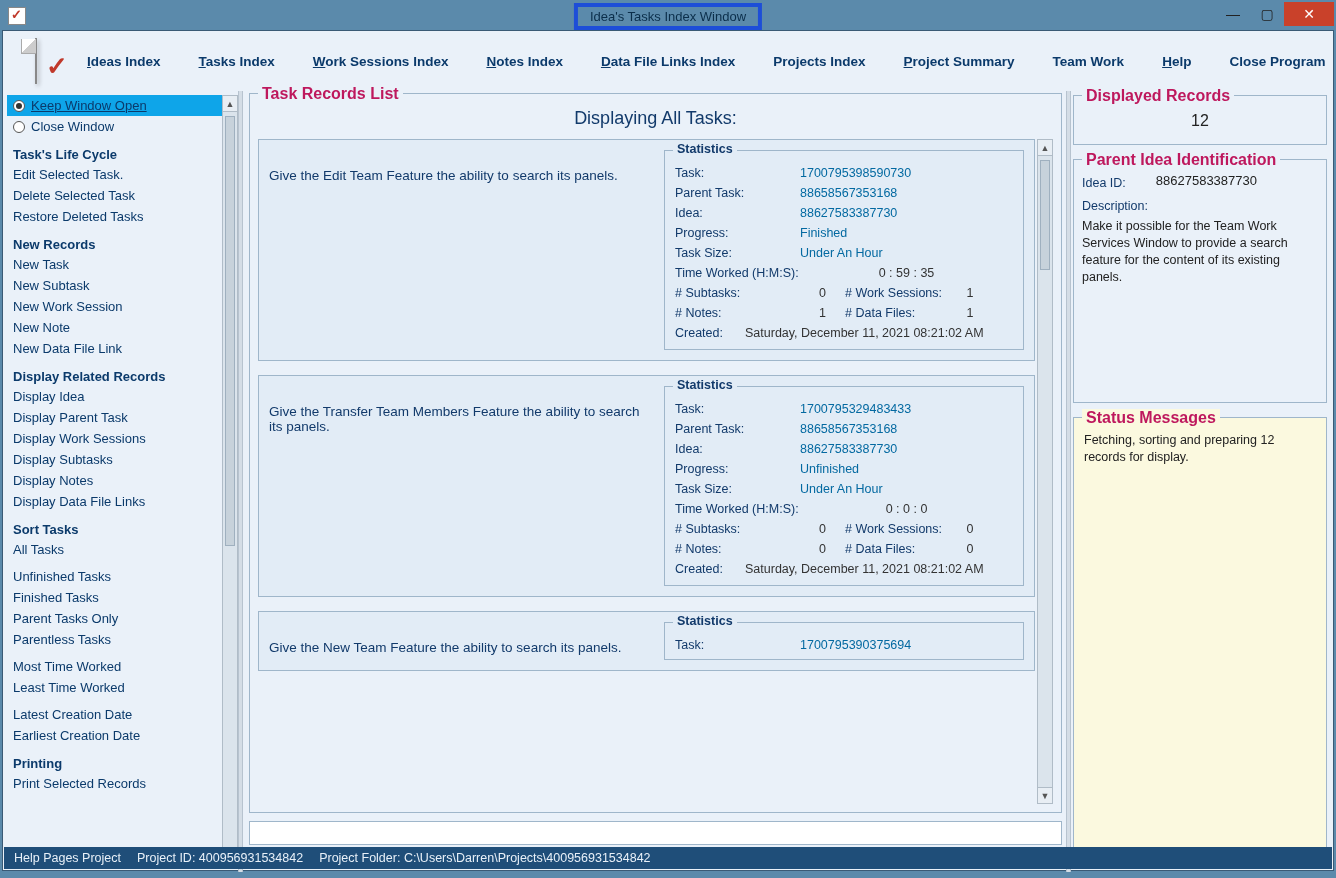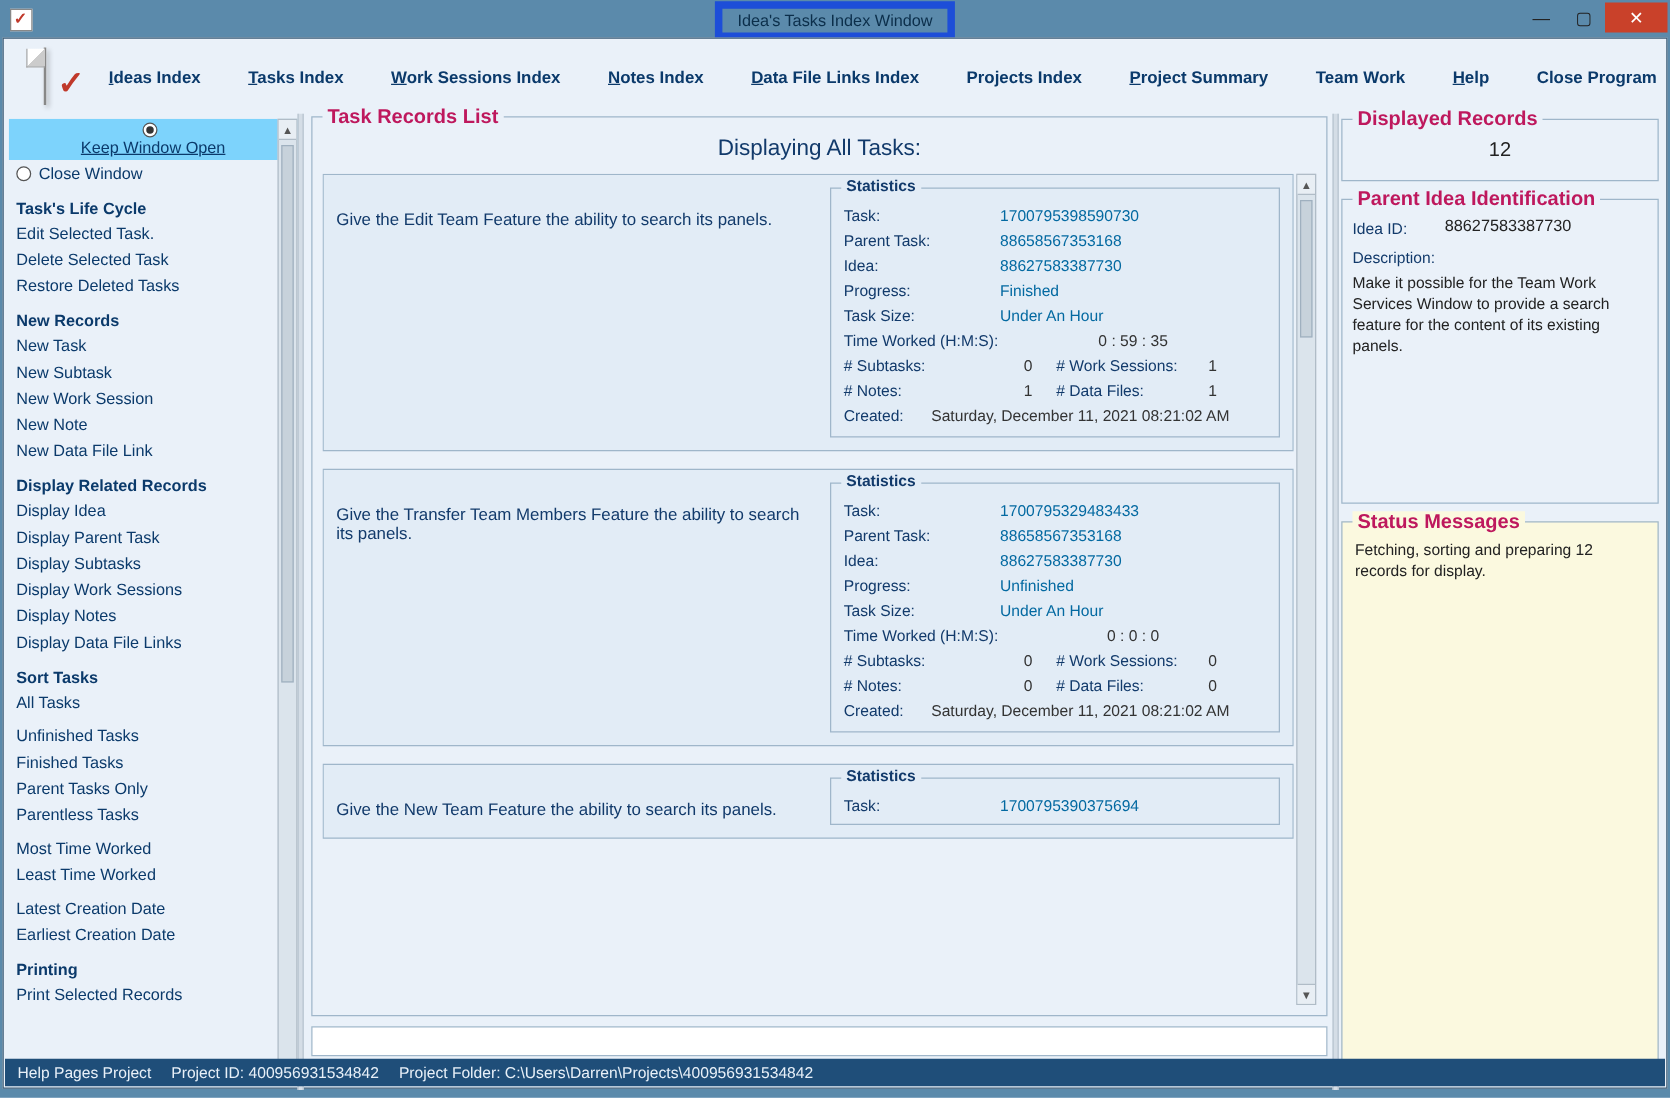--- a/index.html
+++ b/index.html
@@ -37,21 +37,21 @@
     color: #c0392b;
     position: absolute;
     left: 2px; top: -1px;
     font-size: 13px;
     font-weight: bold;
   }
   .titlebar .title-wrap {
     position: absolute;
     left: 50%;
     transform: translateX(-50%);
-    border: 6px solid #1d4ed8;
+    border: 4px solid #1d4ed8;
     padding: 2px 12px;
     color: #0b2e4a;
   }
   .win-controls {
     position: absolute;
     right: 0; top: 0;
     display: flex;
     height: 24px;
   }
   .win-btn {
@@ -138,21 +138,21 @@
   .left-scroll .sbtn { height: 16px; background:#e8eef4; border-bottom:1px solid #b0bcc7; display:flex;align-items:center;justify-content:center;font-size:9px;color:#555;}
   .left-scroll .sbtn.bot {position:absolute;bottom:0;left:0;right:0;border-top:1px solid #b0bcc7;border-bottom:none;}
   .left-scroll .thumb {position:absolute; left:2px; right:2px; top:20px; height:430px; background:#c7d2db; border:1px solid #9fb0bf;}
   .radio-row {
     display: flex;
     align-items: center;
     padding: 3px 6px;
     color: #0b3a6b;
     cursor: pointer;
   }
-  .radio-row.selected { background: #7dd3fc; flex-direction: column; }
+  .radio-row.selected { background: #0ea5e9; }
   .radio-row .radio {
     width: 12px; height: 12px;
     border-radius: 50%;
     border: 1px solid #555;
     margin-right: 6px;
     background: #fff;
     display: flex; align-items: center; justify-content: center;
   }
   .radio-row.selected .radio::after {
     content: ""; width: 6px; height: 6px;
@@ -378,22 +378,22 @@
           <div class="side-section-title">New Records</div>
           <div class="side-link">New Task</div>
           <div class="side-link">New Subtask</div>
           <div class="side-link">New Work Session</div>
           <div class="side-link">New Note</div>
           <div class="side-link">New Data File Link</div>
 
           <div class="side-section-title">Display Related Records</div>
           <div class="side-link">Display Idea</div>
           <div class="side-link">Display Parent Task</div>
+          <div class="side-link">Display Work Sessions</div>
           <div class="side-link">Display Subtasks</div>
-          <div class="side-link">Display Work Sessions</div>
           <div class="side-link">Display Notes</div>
           <div class="side-link">Display Data File Links</div>
 
           <div class="side-section-title">Sort Tasks</div>
           <div class="side-link">All Tasks</div>
           <div style="height:6px"></div>
           <div class="side-link">Unfinished Tasks</div>
           <div class="side-link">Finished Tasks</div>
           <div class="side-link">Parent Tasks Only</div>
           <div class="side-link">Parentless Tasks</div>

